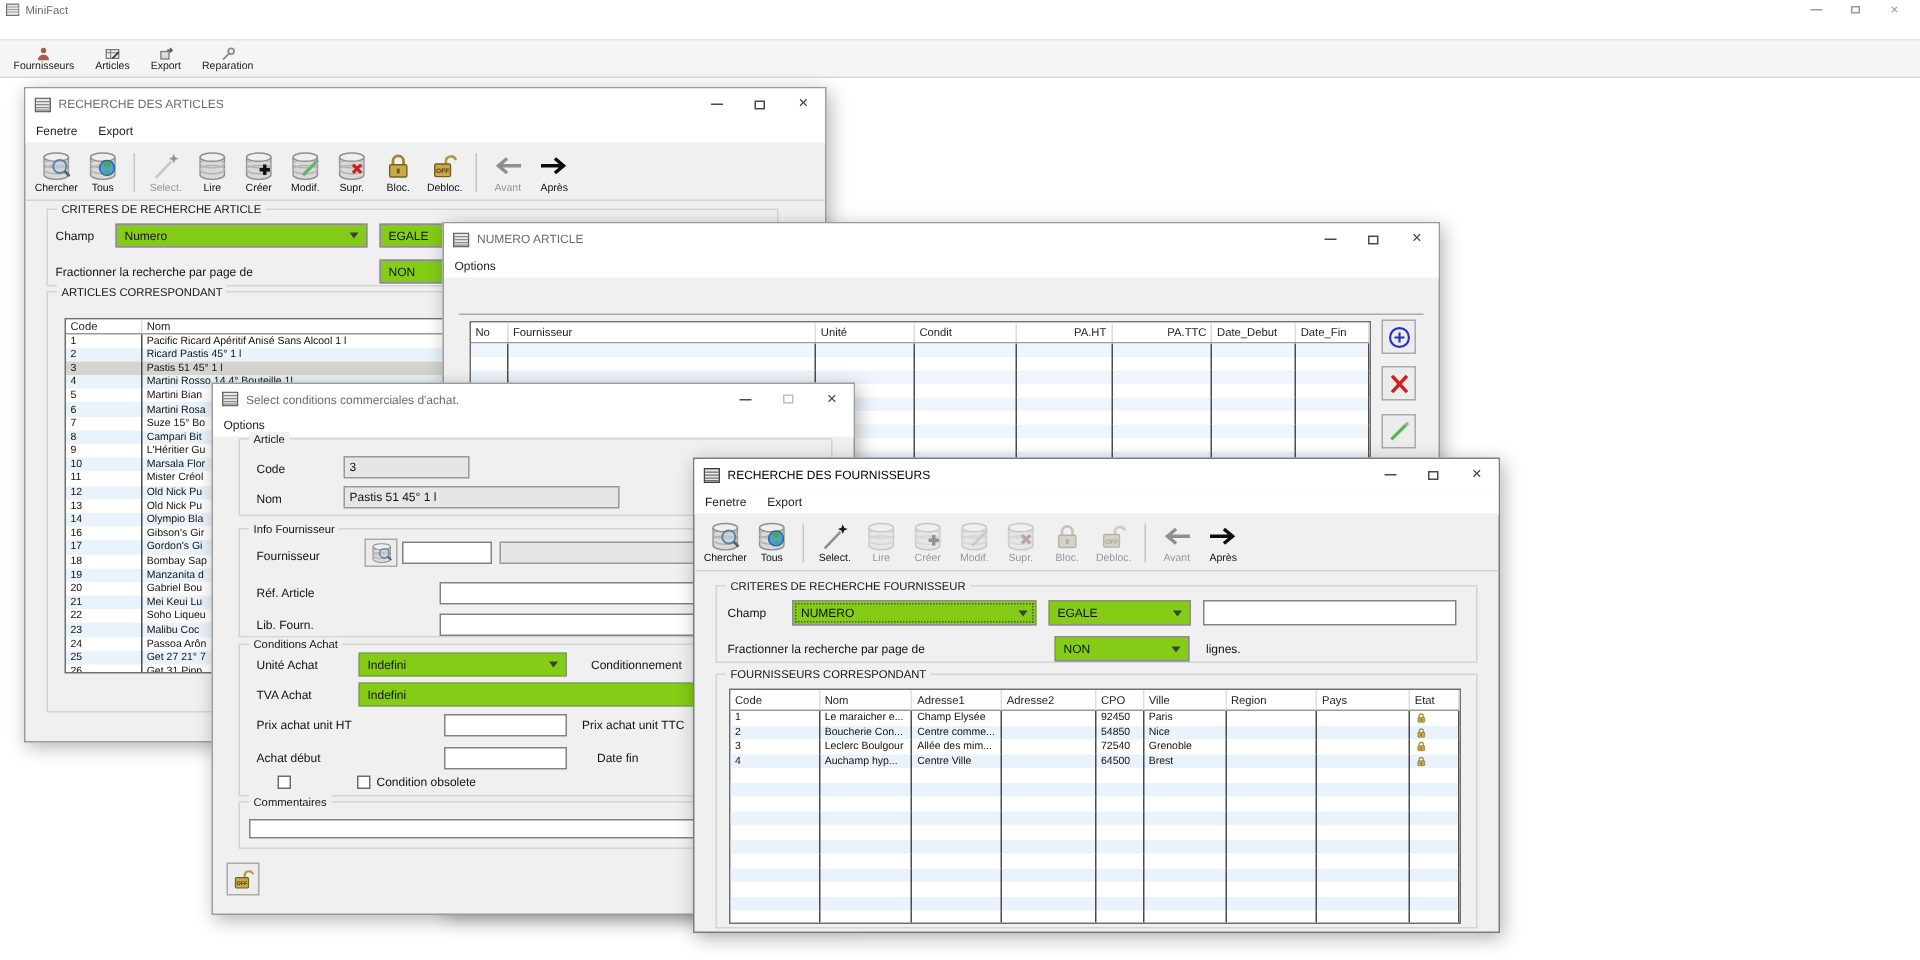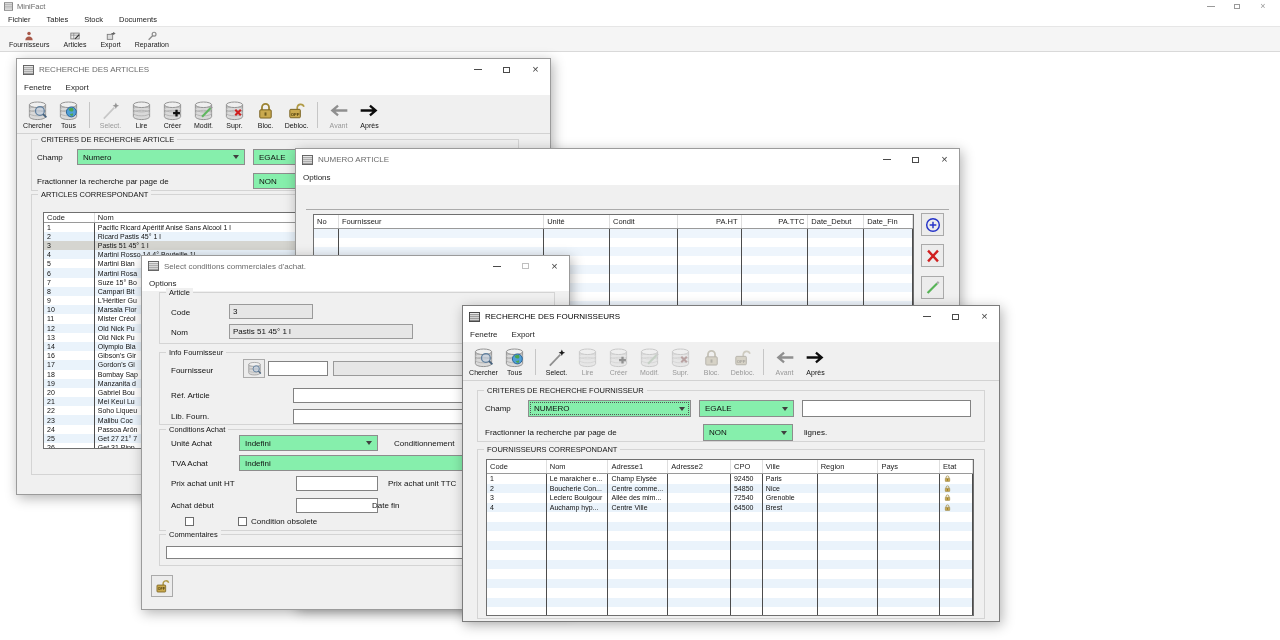--- a/index.html
+++ b/index.html
@@ -48,21 +48,21 @@
   .tbtn { display:flex; flex-direction:column; align-items:center; min-width:31px; padding:1px 1px 0 1px; }
   .tbtn .icn svg { width:23px; height:21px; display:block; }
   .tbtn .lbl { font-size:7px; color:#111; margin-top:1px; white-space:nowrap; }
   .tbtn.disabled { opacity:.42; filter:grayscale(.7); }
   .tsep { width:1px; background:#c6c6c6; align-self:stretch; margin:3px 5px 5px 5px; }
 
   .groupbox { position:absolute; border:1px solid #d4d4d4; }
   .glabel { position:absolute; top:-5px; left:6px; background:#f0f0f0; padding:0 3px;
             font-size:7.5px; color:#141414; white-space:nowrap; }
   .flabel { position:absolute; font-size:8px; color:#111; white-space:nowrap; }
-  .combo { position:absolute; height:16px; background:#86efac; border:1px solid #8d8d8d;
+  .combo { position:absolute; height:16px; background:#84cc16; border:1px solid #8d8d8d;
            display:flex; align-items:center; padding:0 5px; font-size:8px; color:#111; }
   .combo::after { content:''; margin-left:auto; border-left:3.5px solid transparent;
                   border-right:3.5px solid transparent; border-top:4px solid #3f3f3f; }
   .combo.focused { outline:1px dotted #555; outline-offset:-3px; }
   .tinput { position:absolute; height:15px; background:#fff; border:1px solid #828282;
             font-size:8px; padding:0 3px; display:flex; align-items:center; }
   .tinput.gray { background:#e6e6e6; border-color:#9a9a9a; }
   .cbrow { position:absolute; display:flex; align-items:center; gap:4px; font-size:8px; }
   .cb { width:9px; height:9px; background:#fff; border:1px solid #6c6c6c; display:inline-block; }
   .sqbtn { position:absolute; background:#ececec; border:1px solid #aaa; display:flex;
@@ -132,26 +132,20 @@
           <span class="bar" style="background:#9a9a9a"></span>
         </span>
       <span class="wc">
           <span class="box" style="border-color:#9a9a9a;width:6px;height:5px"></span>
         </span>
       <span class="wc">
           <span class="x" style="color:#9a9a9a;font-size:9px">×</span>
         </span>
     </span>
   </div>
-  <div class="main-menubar">
-      <span class="menu-item">Fichier</span>
-      <span class="menu-item">Tables</span>
-      <span class="menu-item">Stock</span>
-      <span class="menu-item">Documents</span>
-    </div>
   <div class="main-toolbar">
       <div class="app-tbtn">
         <span class="icn">
           <svg viewBox="0 0 12 12" width="10" height="10">
             <circle cx="6" cy="3.1" r="2.1" fill="#a8594a"></circle>
             <path d="M1.6 11 c0 -2.9 2 -4.4 4.4 -4.4 s4.4 1.5 4.4 4.4 z" fill="#a8594a"></path>
           </svg>
         </span>
         <span class="lbl">Fournisseurs</span>
       </div>
@@ -711,21 +705,21 @@
     <span class="flabel" style="left:252px; top:183px;">Conditionnement</span>
     <span class="flabel" style="left:29px; top:203px;">TVA Achat</span>
     <div class="combo" style="left:97px; top:199px; width:316px;">
         <span>Indefini</span>
       </div>
     <span class="flabel" style="left:29px; top:223px;">Prix achat unit HT</span>
     <div class="tinput" style="left:154px; top:220px; width:82px;"></div>
     <span class="flabel" style="left:246px; top:223px;">Prix achat unit TTC</span>
     <span class="flabel" style="left:29px; top:245px;">Achat début</span>
     <div class="tinput" style="left:154px; top:242px; width:82px;"></div>
-    <span class="flabel" style="left:230px; top:245px;text-align:right;">Date fin</span>
+    <span class="flabel" style="left:256px; top:245px;text-align:right;">Date fin</span>
     <span class="cbrow" style="left:29px; top:261px;flex-direction:column;">
         <span class="cb"></span>
         <span>Promotion</span>
       </span>
     <span class="cbrow" style="left:96px; top:261px;">
         <span class="cb"></span>
         <span>Condition obsolete</span>
       </span>
 
     <div class="groupbox" style="left:17px; top:278px; width:396px; height:32px;">

